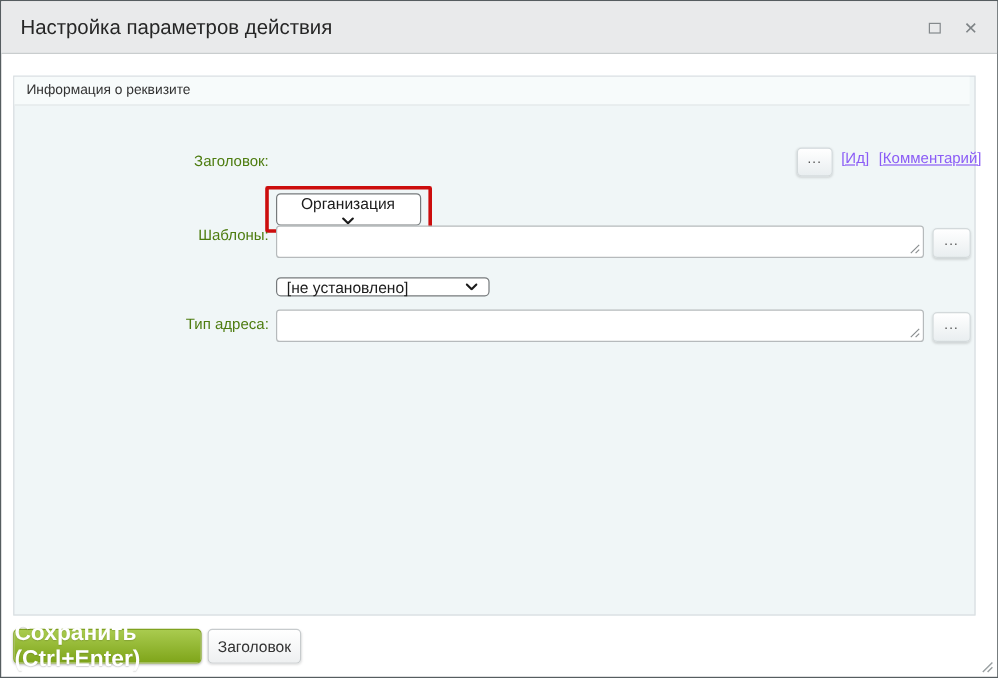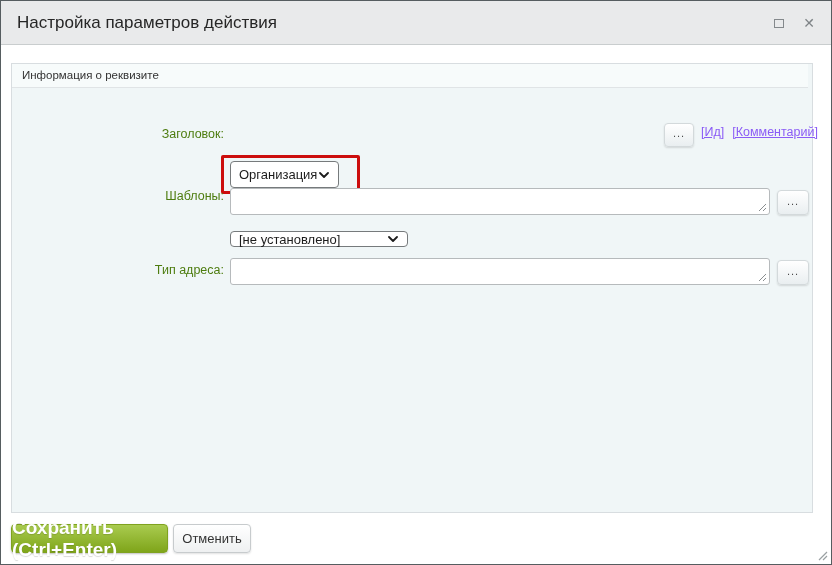--- a/index.html
+++ b/index.html
@@ -137,21 +137,21 @@
     <div class="panel-header">Информация о реквизите</div>
 
     <div class="form-label" style="top:62px;">Заголовок:</div>
     <div class="more-btn" style="left:652px; top:59px; width:30px; height:24px;">...</div>
     <div class="links">
       <a>[Ид]</a>
       <a>[Комментарий]</a>
     </div>
 
     <div class="red-box" style="left:209px; top:91px; width:139px; height:39px;"></div>
-    <div class="sel" style="left:218px; top:97px; width:109px; height:27px;">
+    <div class="sel" style="left:218px; top:97px; width:121px; height:27px;flex-direction:column;">
       <span>Организация</span>
       <svg width="10" height="6" viewBox="0 0 10 6">
         <path d="M1 1 L5 5 L9 1" stroke="#1c1c1c" stroke-width="1.8" fill="none" stroke-linecap="round" stroke-linejoin="round"></path>
       </svg>
     </div>
     <div class="form-label" style="top:124px;">Шаблоны:</div>
     <div class="ta" style="left:218px; top:124px; width:540px; height:27px;">
       <span></span>
       <svg class="grip" width="9" height="9" viewBox="0 0 9 9">
         <path d="M8 1 L1 8 M8 5 L5 8" stroke="#8a8e90" stroke-width="1" fill="none"></path>
@@ -169,19 +169,19 @@
     <div class="ta" style="left:218px; top:194px; width:540px; height:27px;">
       <span></span>
       <svg class="grip" width="9" height="9" viewBox="0 0 9 9">
         <path d="M8 1 L1 8 M8 5 L5 8" stroke="#8a8e90" stroke-width="1" fill="none"></path>
       </svg>
     </div>
     <div class="more-btn" style="left:765px; top:196px; width:32px; height:25px;">...</div>
   </div>
 
   <div class="btn-save">Сохранить (Ctrl+Enter)</div>
-  <div class="btn-cancel">Отменить</div>
+  <div class="btn-cancel">Заголовок</div>
 
   <svg class="dialog-grip" width="11" height="11" viewBox="0 0 11 11">
     <path d="M10 2 L2 10 M10 6 L6 10" stroke="#9aa0a2" stroke-width="1.2" fill="none"></path>
   </svg>
 
 </div>
 
 </body></html>

